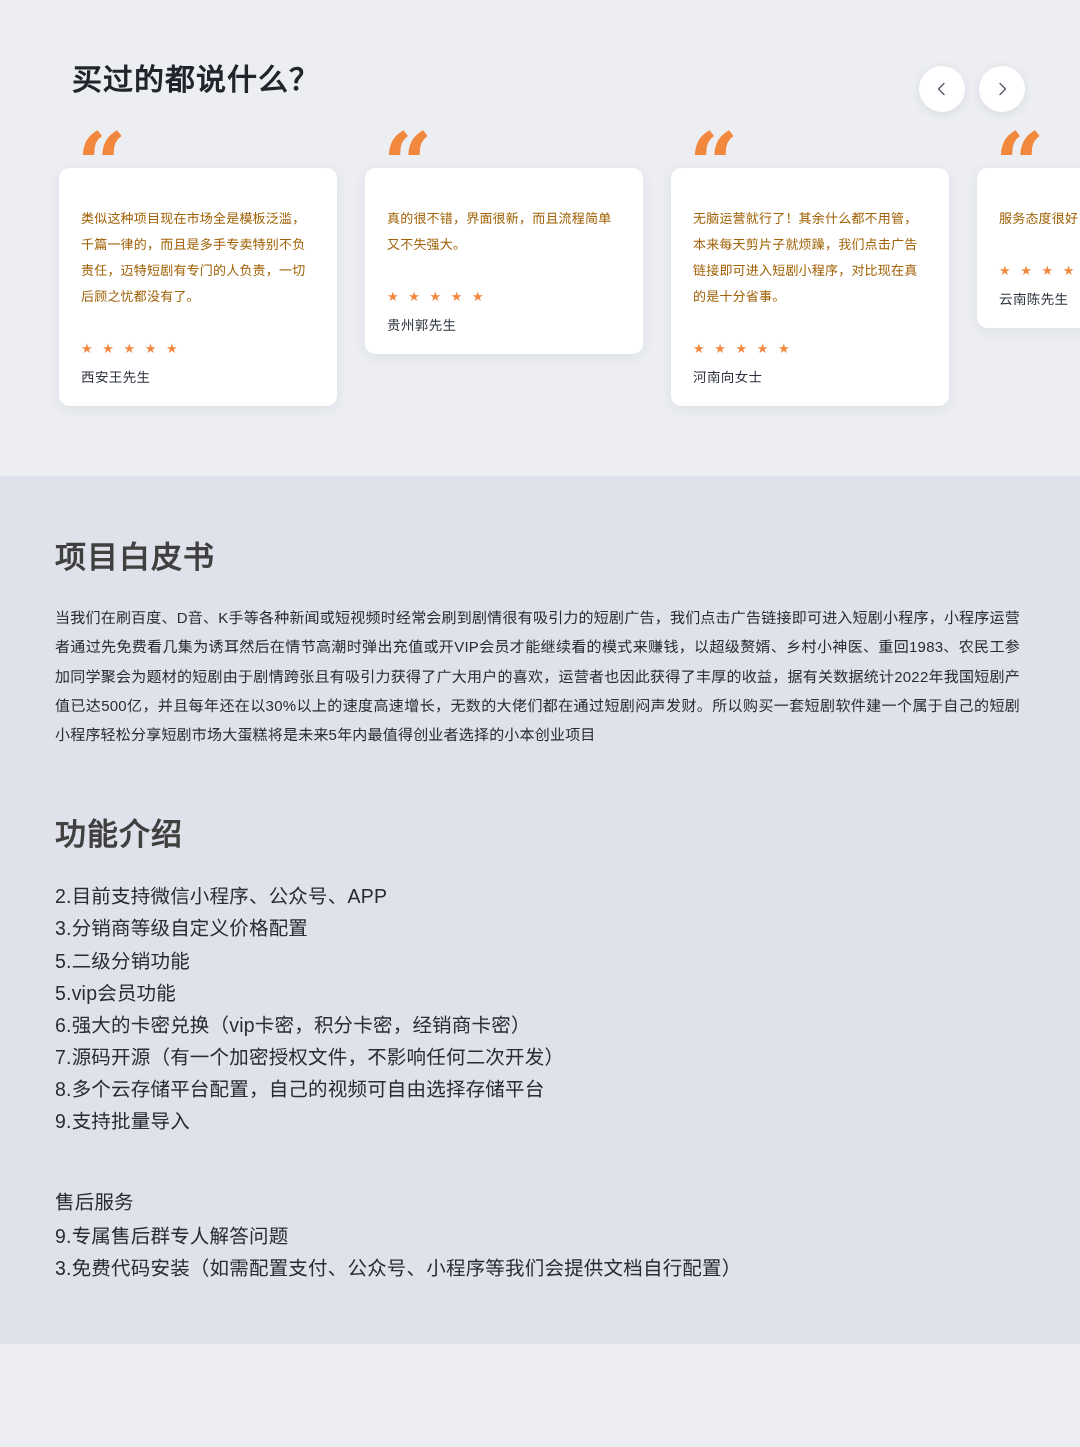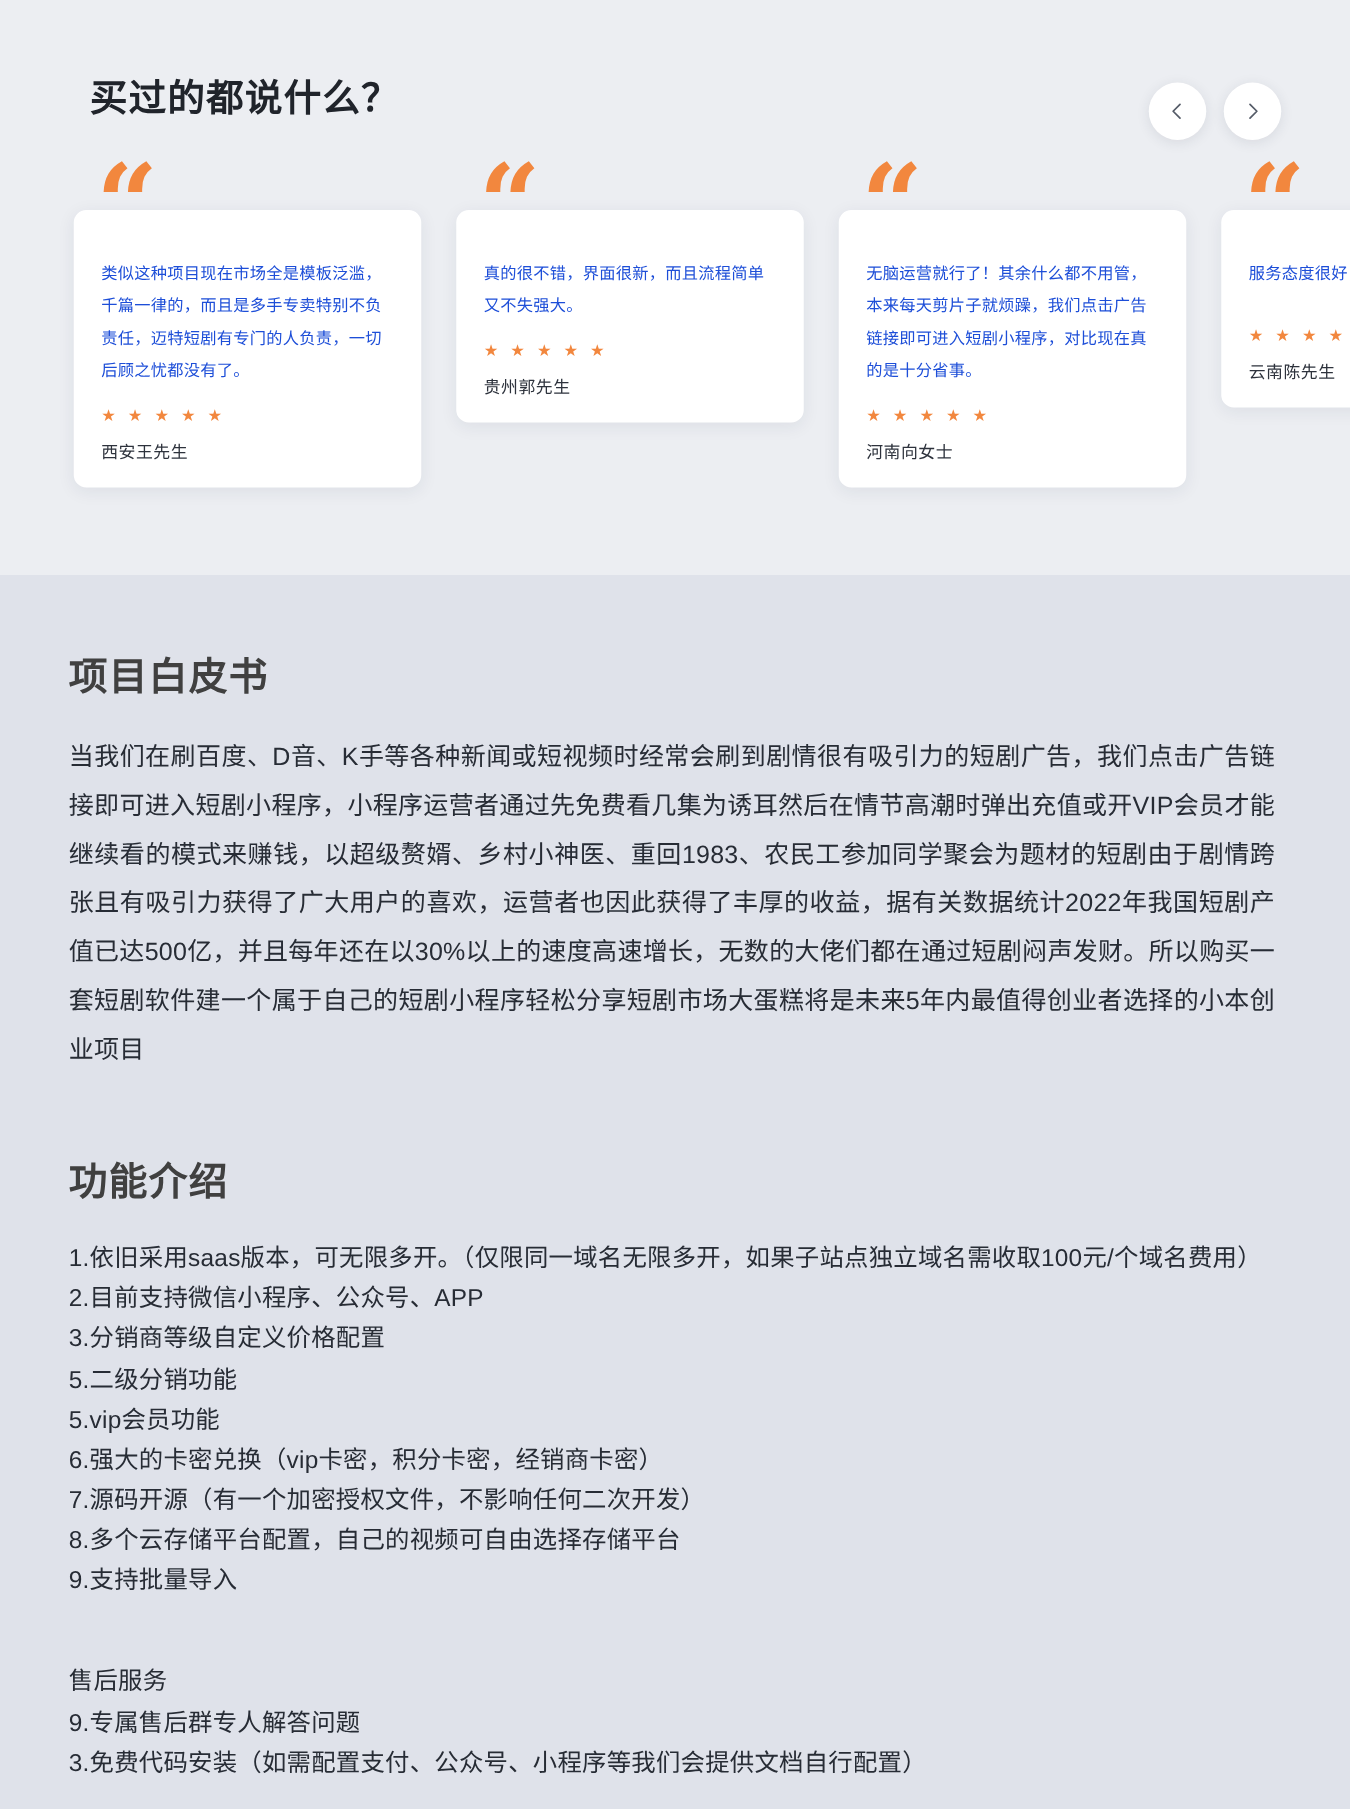--- a/index.html
+++ b/index.html
@@ -103,22 +103,22 @@
     display: flex;
     flex-direction: column;
     justify-content: space-between;
     position: relative;
     z-index: 2;
   }
 
   .review-text {
     font-size: 13px;
     line-height: 2.0;
-    color: #1d4ed8;
-    margin: 0 0 16px 0;
+    color: #a16207;
+    margin: 0 0 32px 0;
     letter-spacing: 0.2px;
   }
 
   .stars {
     color: #f2873e;
     font-size: 13px;
     letter-spacing: 3px;
     line-height: 1;
     margin-bottom: 11px;
   }
@@ -141,21 +141,21 @@
     color: #404040;
     margin: 0 0 26px 0;
     letter-spacing: 1px;
   }
 
   .section-heading.second {
     margin-top: 60px;
   }
 
   .body-paragraph {
-    font-size: 20px;
+    font-size: 15px;
     line-height: 1.95;
     color: #272c35;
     margin: 0;
     text-align: justify;
     letter-spacing: 0.2px;
   }
 
   .feature-list {
     list-style: none;
     margin: 0;
@@ -258,21 +258,20 @@
     </div>
   </section>
 
   <section class="content-section">
 
     <h2 class="section-heading">项目白皮书</h2>
     <p class="body-paragraph">当我们在刷百度、D音、K手等各种新闻或短视频时经常会刷到剧情很有吸引力的短剧广告，我们点击广告链接即可进入短剧小程序，小程序运营者通过先免费看几集为诱耳然后在情节高潮时弹出充值或开VIP会员才能继续看的模式来赚钱，以超级赘婿、乡村小神医、重回1983、农民工参加同学聚会为题材的短剧由于剧情跨张且有吸引力获得了广大用户的喜欢，运营者也因此获得了丰厚的收益，据有关数据统计2022年我国短剧产值已达500亿，并且每年还在以30%以上的速度高速增长，无数的大佬们都在通过短剧闷声发财。所以购买一套短剧软件建一个属于自己的短剧小程序轻松分享短剧市场大蛋糕将是未来5年内最值得创业者选择的小本创业项目</p>
 
     <h2 class="section-heading second">功能介绍</h2>
     <ul class="feature-list">
-      <li>1.依旧采用saas版本，可无限多开。（仅限同一域名无限多开，如果子站点独立域名需收取100元/个域名费用）</li>
       <li>2.目前支持微信小程序、公众号、APP</li>
       <li>3.分销商等级自定义价格配置</li>
       <li>5.二级分销功能</li>
       <li>5.vip会员功能</li>
       <li>6.强大的卡密兑换（vip卡密，积分卡密，经销商卡密）</li>
       <li>7.源码开源（有一个加密授权文件，不影响任何二次开发）</li>
       <li>8.多个云存储平台配置，自己的视频可自由选择存储平台</li>
       <li>9.支持批量导入</li>
     </ul>
 

